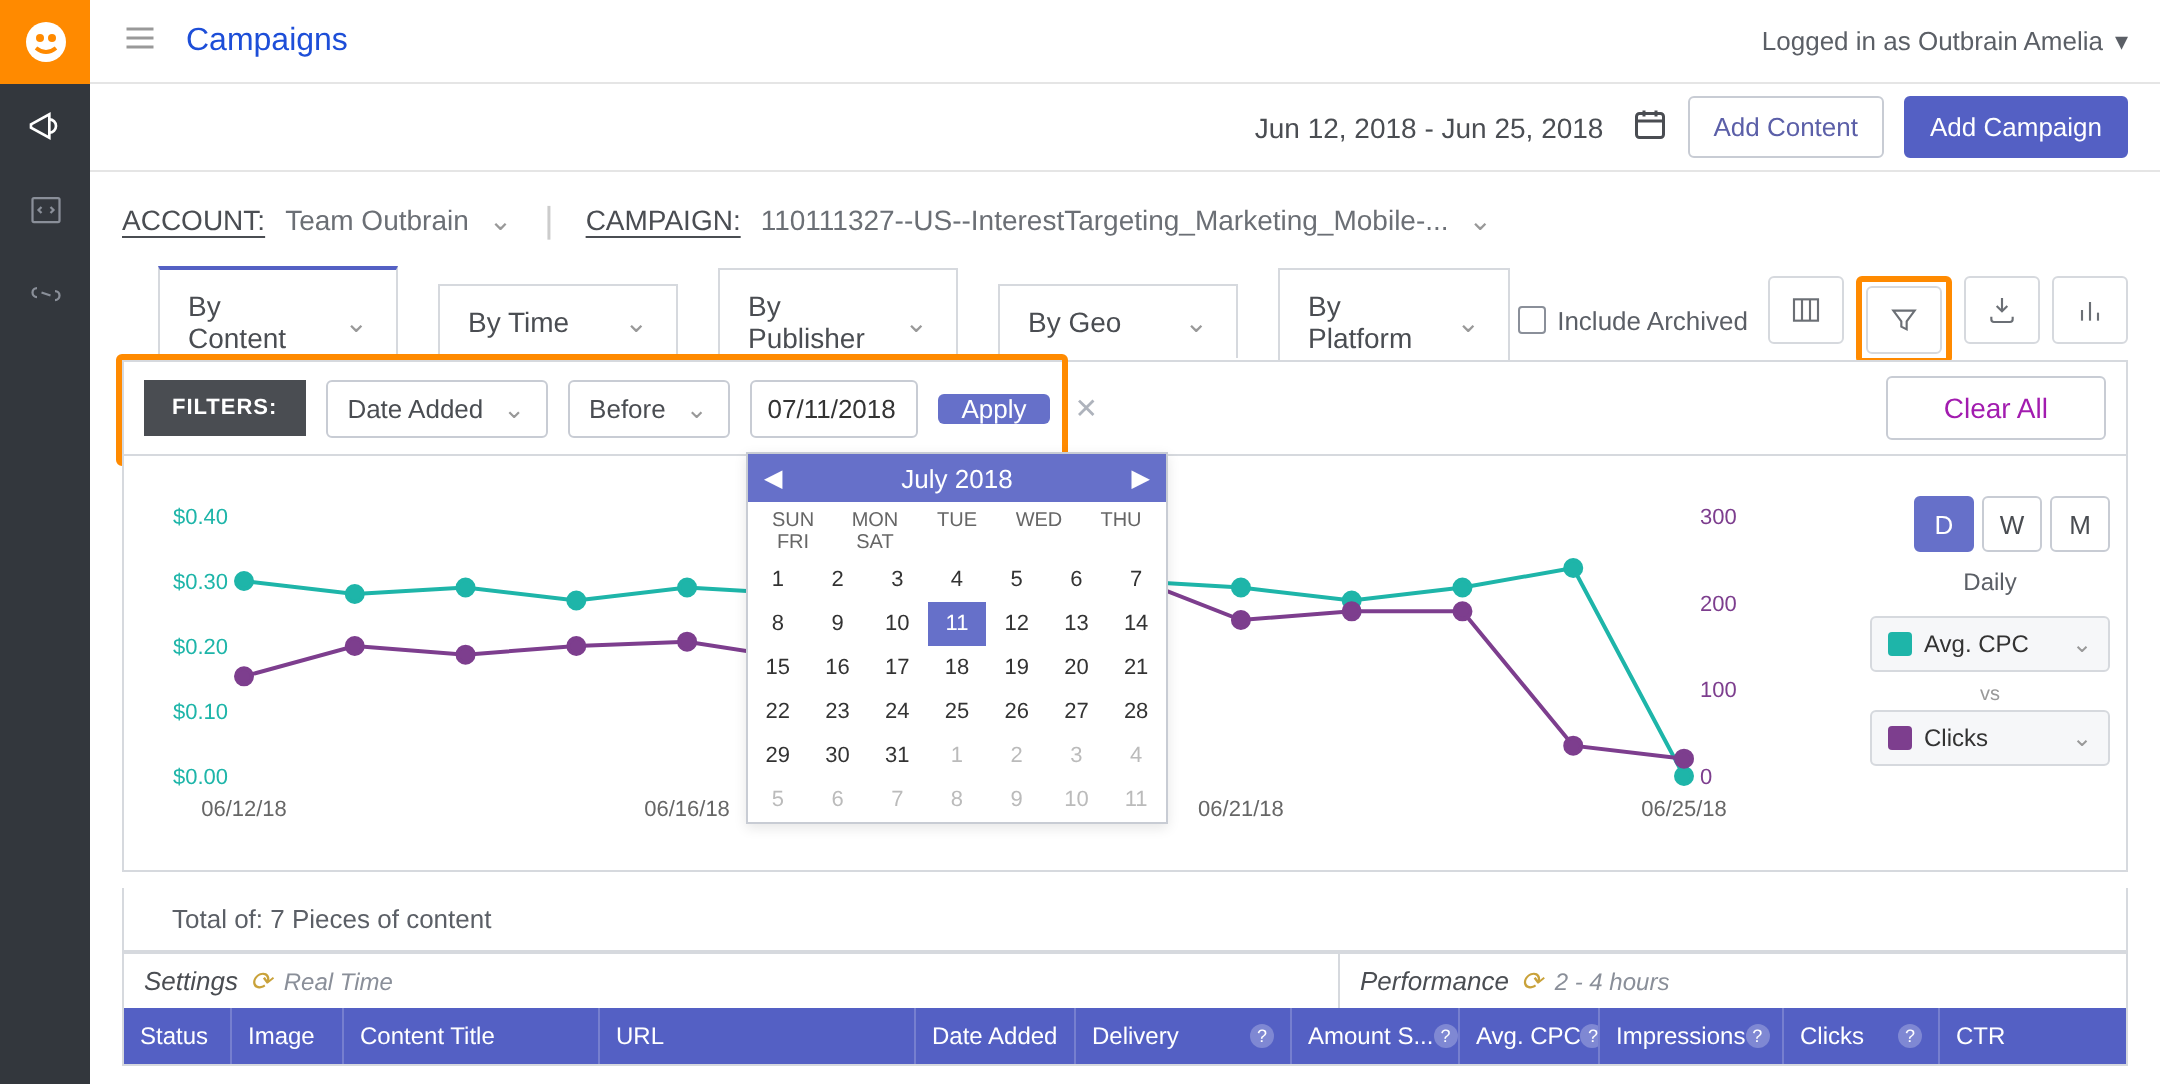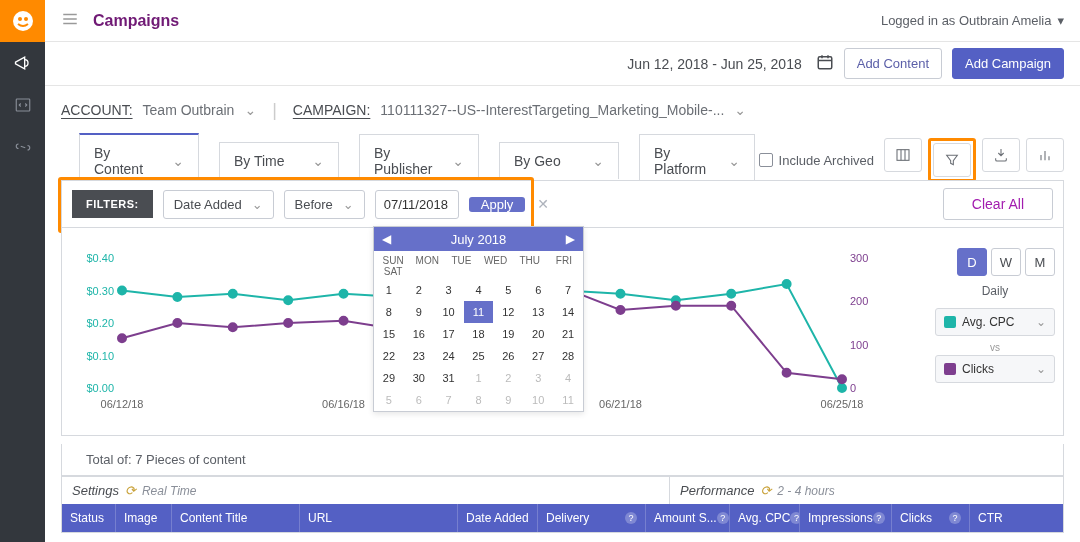--- a/index.html
+++ b/index.html
@@ -6,21 +6,21 @@
   body { font-family: -apple-system, BlinkMacSystemFont, "Segoe UI", Arial, sans-serif; font-size: 13px; color: #333; background: #fff; width: 1080px; height: 542px; overflow: hidden; position: relative; }
   
   .sidebar { position: absolute; left: 0; top: 0; width: 45px; height: 542px; background: #33373d; }
   .sidebar-logo { width: 45px; height: 42px; background: #ff8a00; display: flex; align-items: center; justify-content: center; }
   .sidebar-logo svg { width: 24px; height: 24px; }
   .sidebar-item { width: 45px; height: 42px; display: flex; align-items: center; justify-content: center; color: #8a8f99; cursor: pointer; }
   .sidebar-item.active { color: #fff; }
   
   .topbar { position: absolute; left: 45px; top: 0; right: 0; height: 42px; display: flex; align-items: center; padding: 0 16px; border-bottom: 1px solid #e5e5e5; }
   .hamburger { color: #999; margin-right: 14px; cursor: pointer; }
-  .page-title { font-size: 16px; color: #701a75; font-weight: 700; }
+  .page-title { font-size: 16px; color: #1d4ed8; font-weight: 400; }
   .user-info { margin-left: auto; font-size: 13px; color: #5b5f66; display: flex; align-items: center; gap: 6px; cursor: pointer; }
   
   .actionbar { position: absolute; left: 45px; top: 42px; right: 0; height: 44px; display: flex; align-items: center; justify-content: flex-end; padding: 0 16px; gap: 10px; border-bottom: 1px solid #e5e5e5; }
   .daterange { font-size: 14px; color: #4a4d52; margin-right: 4px; }
   .cal-icon { color: #4a4d52; cursor: pointer; }
   .btn-outline { background: #fff; border: 1px solid #c8ccd4; border-radius: 3px; padding: 7px 12px; font-size: 13px; color: #5b5fa8; cursor: pointer; }
   .btn-primary { background: #5460c4; border: 1px solid #5460c4; border-radius: 3px; padding: 7px 12px; font-size: 13px; color: #fff; cursor: pointer; }
   
   .breadcrumb { position: absolute; left: 61px; top: 92px; right: 16px; height: 36px; display: flex; align-items: center; gap: 10px; font-size: 14px; color: #6b6f75; }
   .bc-label { text-decoration: underline; text-underline-offset: 3px; color: #4a4d52; }
@@ -45,21 +45,21 @@
   .filter-select { border: 1px solid #c8ccd4; border-radius: 3px; padding: 6px 10px; background: #fff; font-size: 13px; color: #4a4d52; display: flex; align-items: center; gap: 10px; cursor: pointer; }
   .filter-input { border: 1px solid #c8ccd4; border-radius: 3px; padding: 6px 8px; font-size: 13px; width: 84px; color: #333; }
   .btn-apply { background: #6670c9; border: none; border-radius: 3px; padding: 0 12px; color: #fff; font-size: 13px; cursor: pointer; }
   .close-filter { color: #aeb3bc; cursor: pointer; font-size: 14px; margin-left: 2px; }
   .clear-all { margin-left: auto; border: 1px solid #c8ccd4; border-radius: 3px; padding: 7px 28px; background: #fff; font-size: 14px; color: #a21caf; cursor: pointer; }
   
   .calendar-pop { position: absolute; left: 373px; top: 226px; width: 211px; background: #fff; border: 1px solid #c8ccd4; z-index: 10; box-shadow: 0 2px 6px rgba(0,0,0,0.1); }
   .cal-head { background: #6670c9; color: #fff; height: 24px; display: flex; align-items: center; justify-content: space-between; padding: 0 8px; }
   .cal-arrow { cursor: pointer; font-size: 12px; }
   .cal-title { font-size: 13px; }
-  .cal-dow { display: grid; grid-template-columns: repeat(6,1fr); text-align: center; font-size: 10px; color: #666; padding: 4px 2px 2px; }
+  .cal-dow { display: grid; grid-template-columns: repeat(5,1fr); text-align: center; font-size: 10px; color: #666; padding: 4px 2px 2px; }
   .cal-grid { display: grid; grid-template-columns: repeat(7,1fr); text-align: center; }
   .cal-cell { height: 22px; display: flex; align-items: center; justify-content: center; font-size: 11px; color: #333; cursor: pointer; }
   .cal-cell.muted { color: #bbb; }
   .cal-cell.sel { background: #6670c9; color: #fff; border-radius: 0; }
   
   .chart-area { position: absolute; left: 61px; top: 228px; right: 16px; height: 208px; border: 1px solid #d6d9de; border-top: none; background: #fff; }
   .chart-svg { position: absolute; left: 10px; top: 20px; width: 810px; height: 170px; }
   .chart-line-teal { stroke: #1eb5a9; stroke-width: 2; fill: none; }
   .chart-line-purple { stroke: #7d3e8e; stroke-width: 2; fill: none; }
   .chart-dot { r: 4; stroke-width: 2; fill: #fff; }

